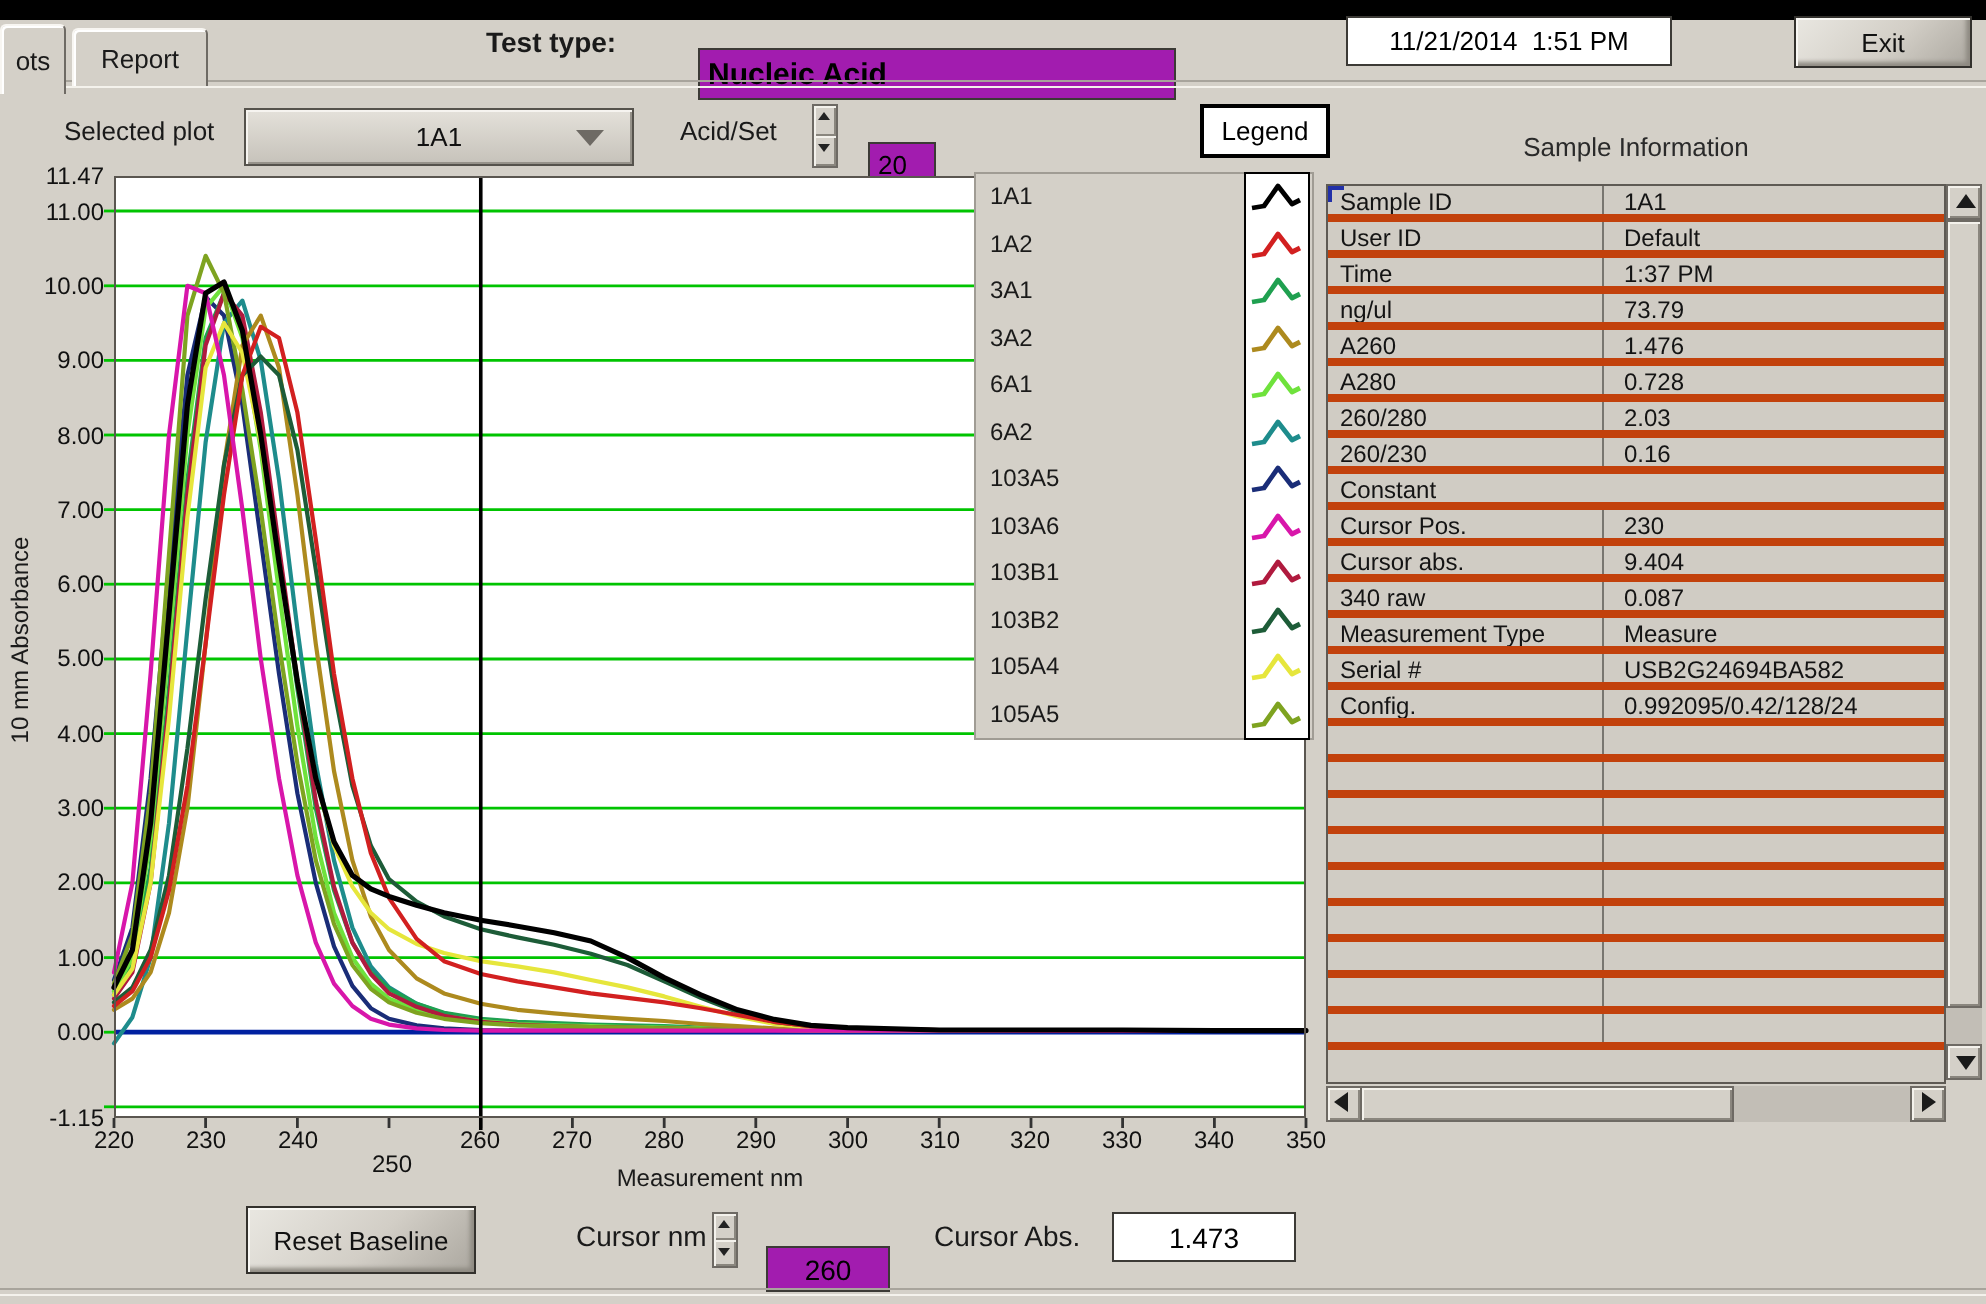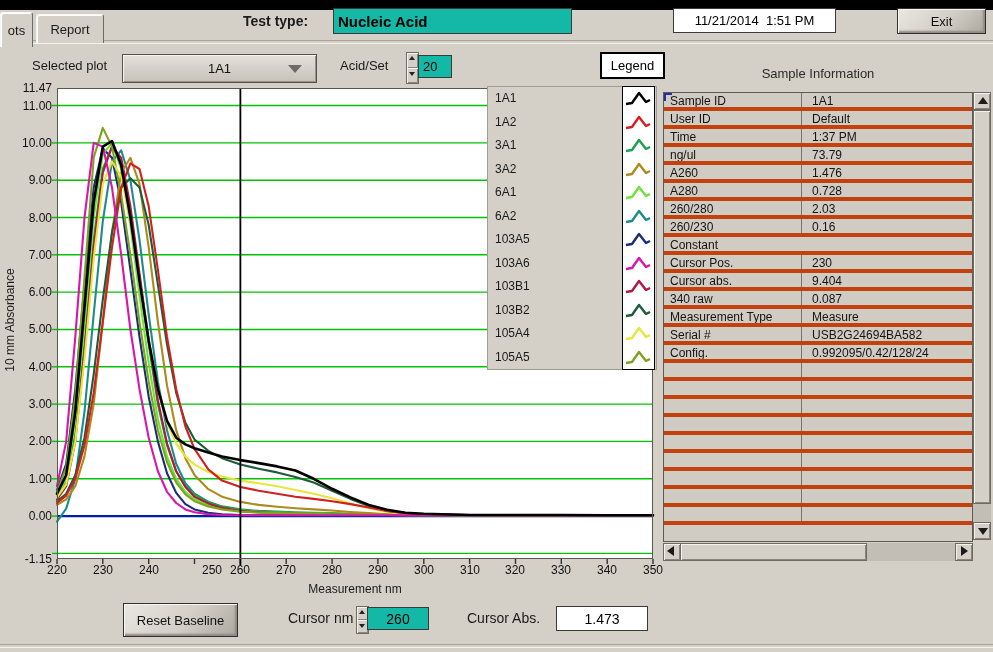--- a/index.html
+++ b/index.html
@@ -131,21 +131,21 @@
     box-shadow:inset 1px 1px 0 #f4f2ec, inset -1px -1px 0 #8a867e;}
   #v-scrollbar{left:973px;top:92px;width:18px;height:448px;}
   #h-scrollbar{left:663px;top:543px;width:310px;height:18px;}
   .arr{position:absolute;width:0;height:0;}
   .arr-up{left:4px;top:4px;border-left:5px solid transparent;border-right:5px solid transparent;border-bottom:7px solid #1a1a1a;}
   .arr-dn{left:4px;top:5px;border-left:5px solid transparent;border-right:5px solid transparent;border-top:7px solid #1a1a1a;}
   .arr-lf{left:3px;top:2px;border-top:5px solid transparent;border-bottom:5px solid transparent;border-right:7px solid #1a1a1a;}
   .arr-rt{left:5px;top:2px;border-top:5px solid transparent;border-bottom:5px solid transparent;border-left:7px solid #1a1a1a;}
 
   input.flat{font-family:"Liberation Sans","DejaVu Sans",sans-serif;
-    background:#14b8a6;border:1px solid #3c3a36;margin:0;padding:0 4px;
+    background:#a21caf;border:1px solid #3c3a36;margin:16px;padding:0 4px;
     color:#000;}
 </style>
 </head>
 <body>
 
 <div id="top-black" class="abs"></div>
 
 <div id="tab-plots" class="abs tab">ots</div>
 <div id="tab-report" class="abs tab">Report</div>
 
@@ -244,21 +244,21 @@
     <div class="ytick" style="top: 322px;">5.00</div>
     <div class="ytick" style="top: 360px;">4.00</div>
     <div class="ytick" style="top: 397px;">3.00</div>
     <div class="ytick" style="top: 434px;">2.00</div>
     <div class="ytick" style="top: 472px;">1.00</div>
     <div class="ytick" style="top: 509px;">0.00</div>
     <div class="ytick" style="top: 552px;">-1.15</div>
     <div class="xtick" style="left: 37px;">220</div>
     <div class="xtick" style="left: 83px;">230</div>
     <div class="xtick" style="left: 129px;">240</div>
-    <div class="xtick" style="left: 192px;">250</div>
+    <div class="xtick" style="left: 176px; margin-top: 12px;">250</div>
     <div class="xtick" style="left: 220px;">260</div>
     <div class="xtick" style="left: 266px;">270</div>
     <div class="xtick" style="left: 312px;">280</div>
     <div class="xtick" style="left: 358px;">290</div>
     <div class="xtick" style="left: 404px;">300</div>
     <div class="xtick" style="left: 450px;">310</div>
     <div class="xtick" style="left: 495px;">320</div>
     <div class="xtick" style="left: 541px;">330</div>
     <div class="xtick" style="left: 587px;">340</div>
     <div class="xtick" style="left: 633px;">350</div>

